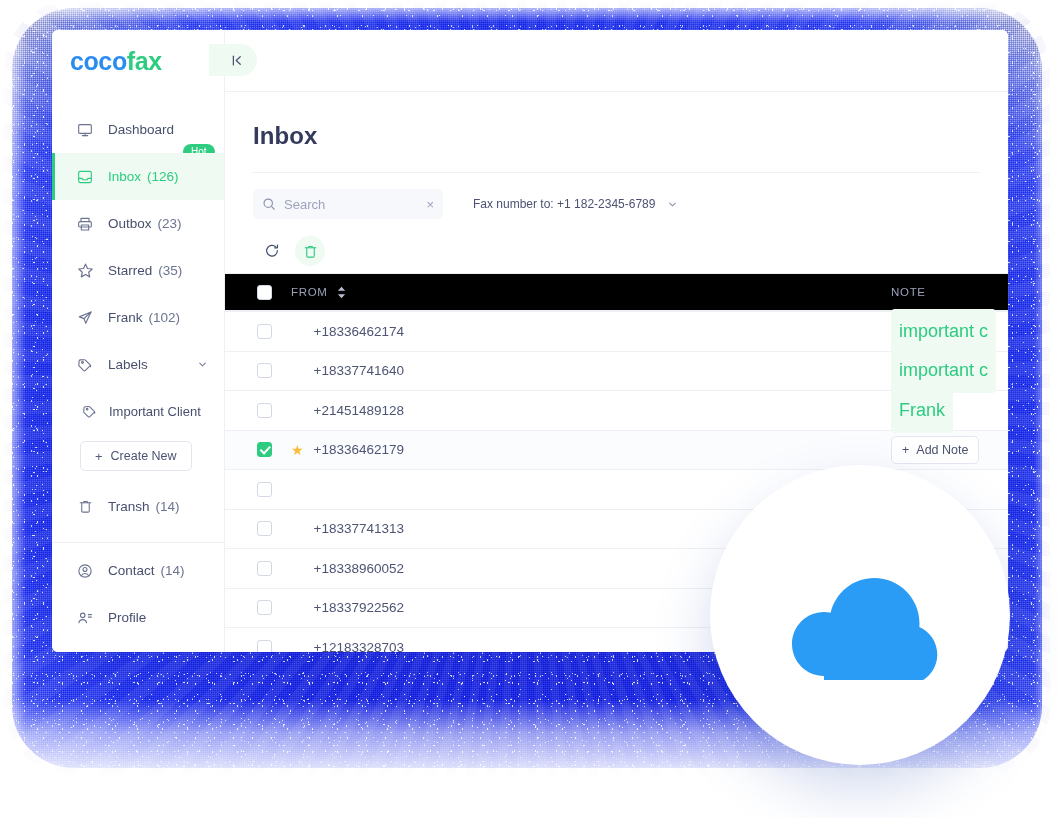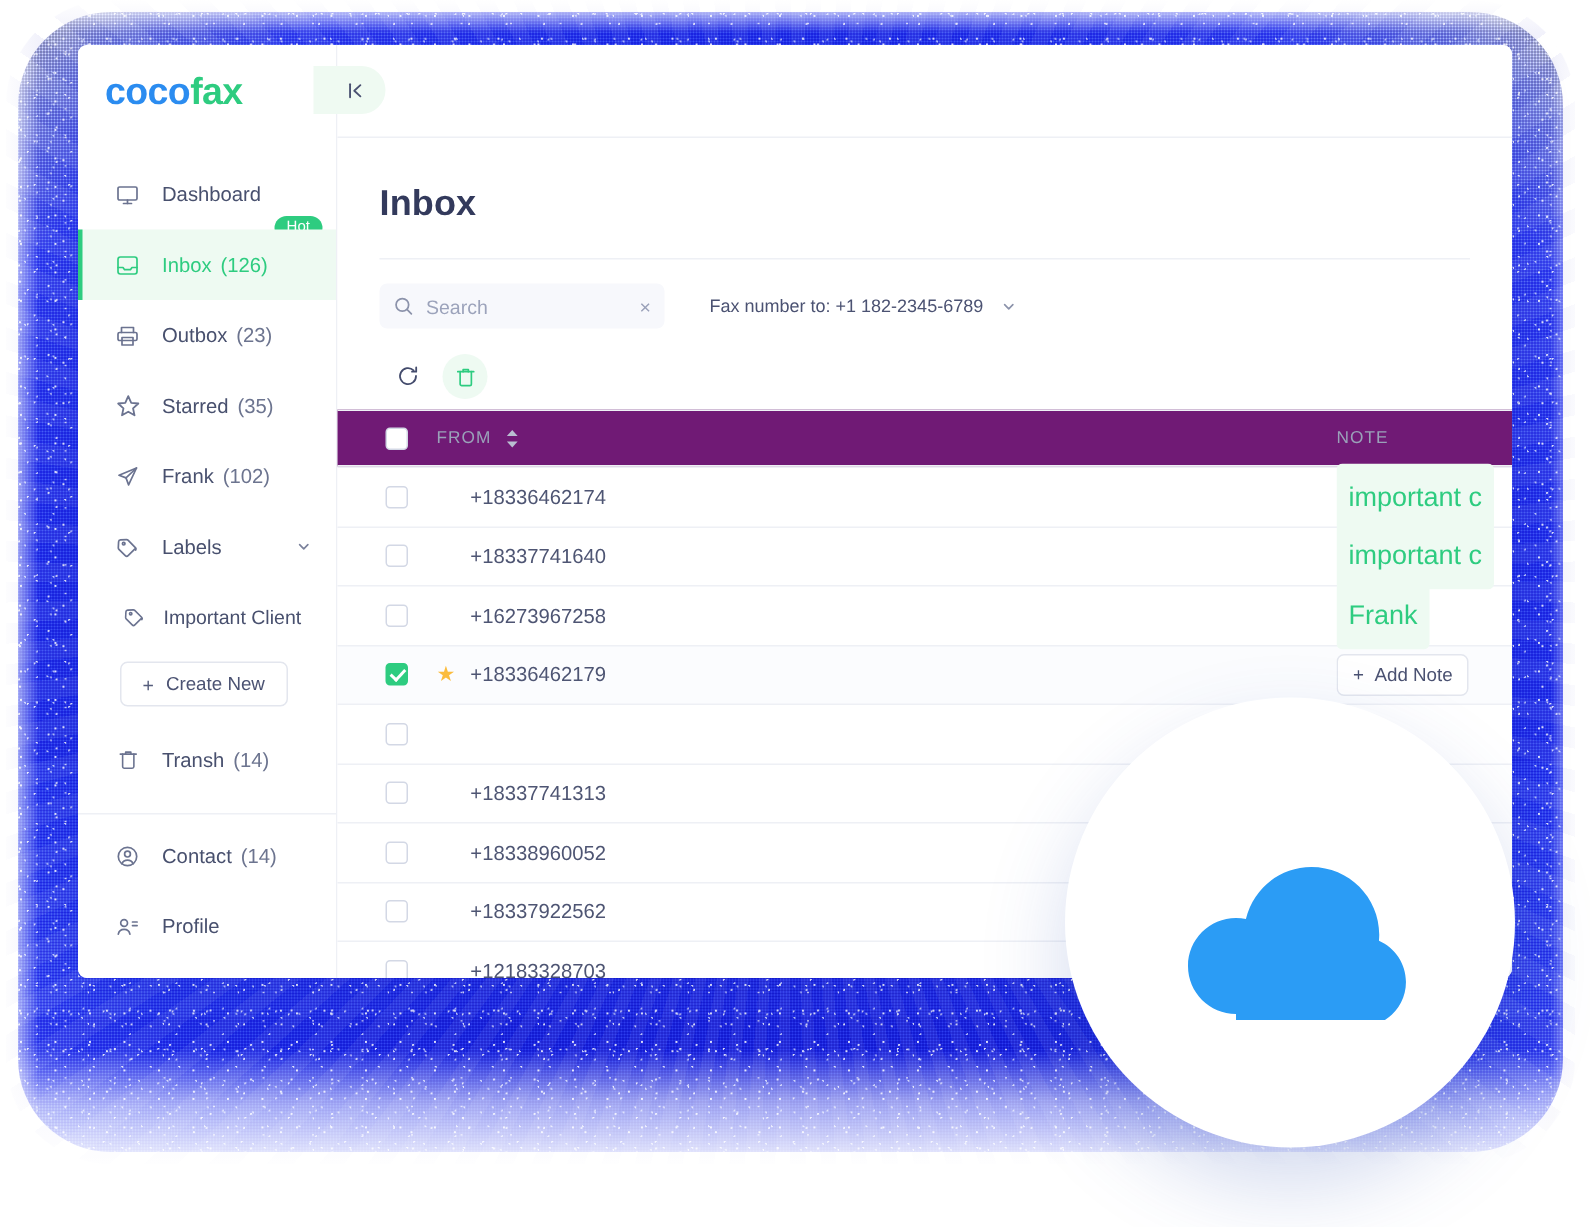--- a/index.html
+++ b/index.html
@@ -309,21 +309,21 @@
   .tbl { margin-left: 0; }
   .tbl-row {
     display: flex;
     align-items: center;
     height: 39.5px;
     border-top: 1px solid #eef0f5;
     padding-left: 32px;
     padding-right: 0;
   }
   .tbl-head {
-    background: #701a75;
+    background: #000000;
     border-top: 1px solid #eef0f5;
     border-bottom: 1px solid #eef0f5;
     height: 38px;
   }
   .tbl-head .col-from,
   .tbl-head .col-note {
     color: #9aa1b9;
     font-size: 11.5px;
     letter-spacing: .7px;
   }
@@ -668,21 +668,21 @@
           </span>
           <span class="col-note">
             <span class="note-badge">important c</span>
           </span>
         </div>
 
         <div class="tbl-row">
           <span class="cb"></span>
           <span class="col-from">
             <span class="star spacer">★</span>
-            <span>+16273967258</span>
+            <span>+21451489128</span>
           </span>
           <span class="col-note">
             <span class="note-badge">Frank</span>
           </span>
         </div>
 
         <div class="tbl-row row-selected">
           <span class="cb checked"></span>
           <span class="col-from">
             <span class="star">★</span>

